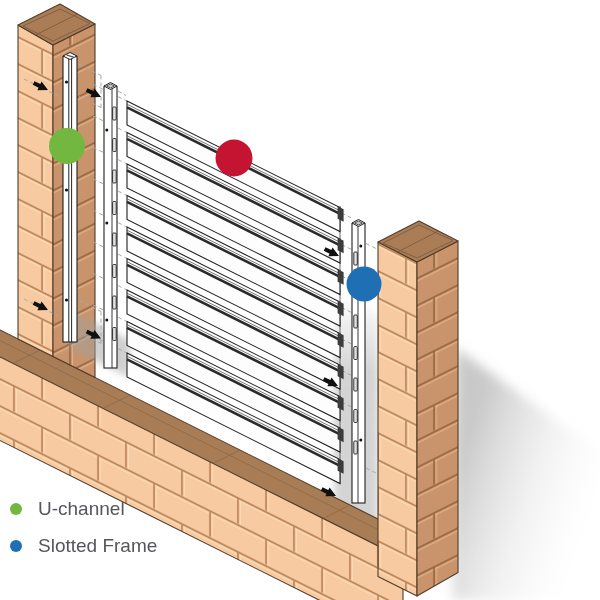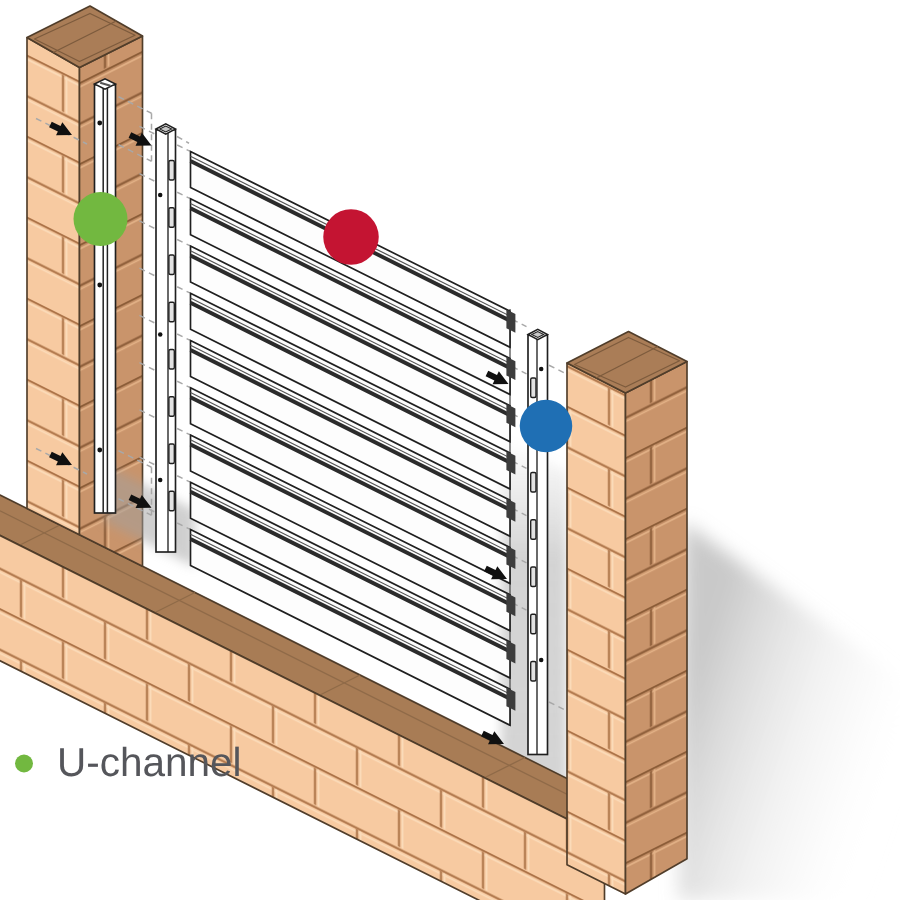--- a/index.html
+++ b/index.html
@@ -2,21 +2,21 @@
 <html><head>
 <meta charset="utf-8">
 <style>
   html,body{margin:0;padding:0;background:#fff;}
   #stage{position:relative;width:600px;height:600px;background:#fff;overflow:hidden;
          font-family:"Liberation Sans",sans-serif;}
   #scene{position:absolute;left:0;top:0;}
   #legend{position:absolute;left:10px;top:490px;}
   .legend-row{display:flex;align-items:center;height:37px;}
   .legend-dot{width:12px;height:12px;border-radius:50%;margin-right:16px;flex:0 0 auto;}
-  .legend-label{font-size:27px;color:#55565b;line-height:1;}
+  .legend-label{font-size:19px;color:#55565b;line-height:1;}
 </style>
 </head>
 <body>
 
 <div id="stage">
 <svg id="scene" width="600" height="600" viewBox="0 0 600 600">
   <defs>
     <pattern id="brickL" patternUnits="userSpaceOnUse" width="56" height="54" patternTransform="skewY(26.565)">
       <rect width="56" height="54" fill="#f7caa1"></rect>
       <path d="M0 1 H56 M0 28 H56" stroke="#ad7448" stroke-width="1.5" fill="none"></path>
@@ -206,14 +206,18 @@
   <circle cx="67" cy="146" r="18" fill="#72b840"></circle>
   <circle cx="234" cy="158" r="18.5" fill="#c41432"></circle>
   <circle cx="364" cy="284" r="17.5" fill="#1f6fb4"></circle>
 </svg>
 
 <div id="legend">
   <div class="legend-row">
     <span class="legend-dot" style="background: rgb(114, 184, 64);"></span>
     <span class="legend-label">U-channel</span>
   </div>
+  <div class="legend-row">
+    <span class="legend-dot" style="background: rgb(31, 111, 180);"></span>
+    <span class="legend-label">Slotted Frame</span>
+  </div>
 </div>
 </div>
 
 </body></html>

